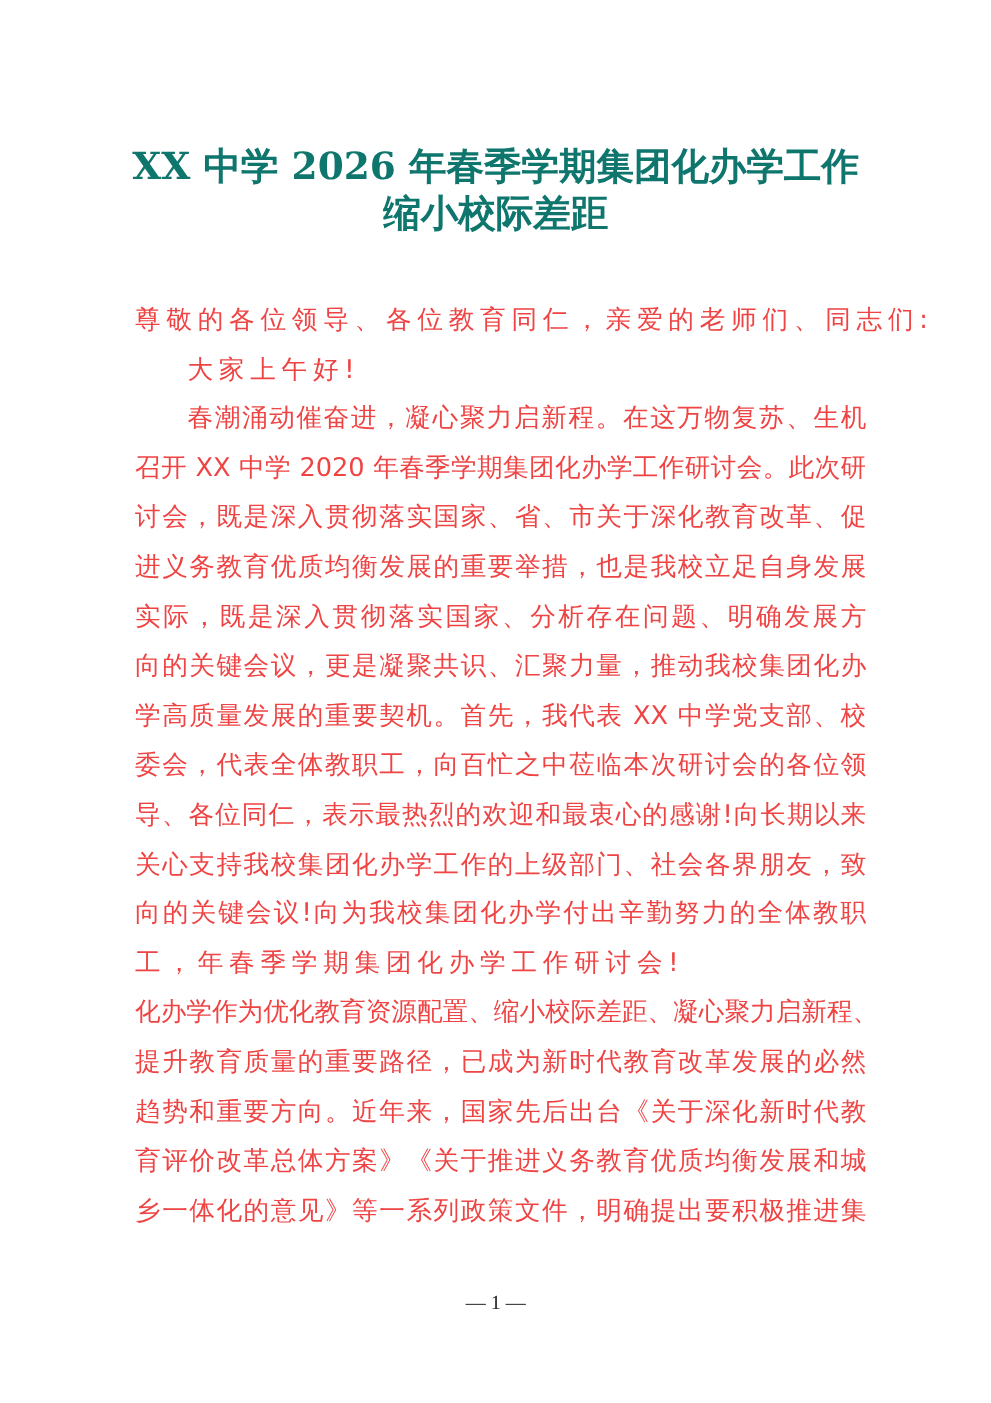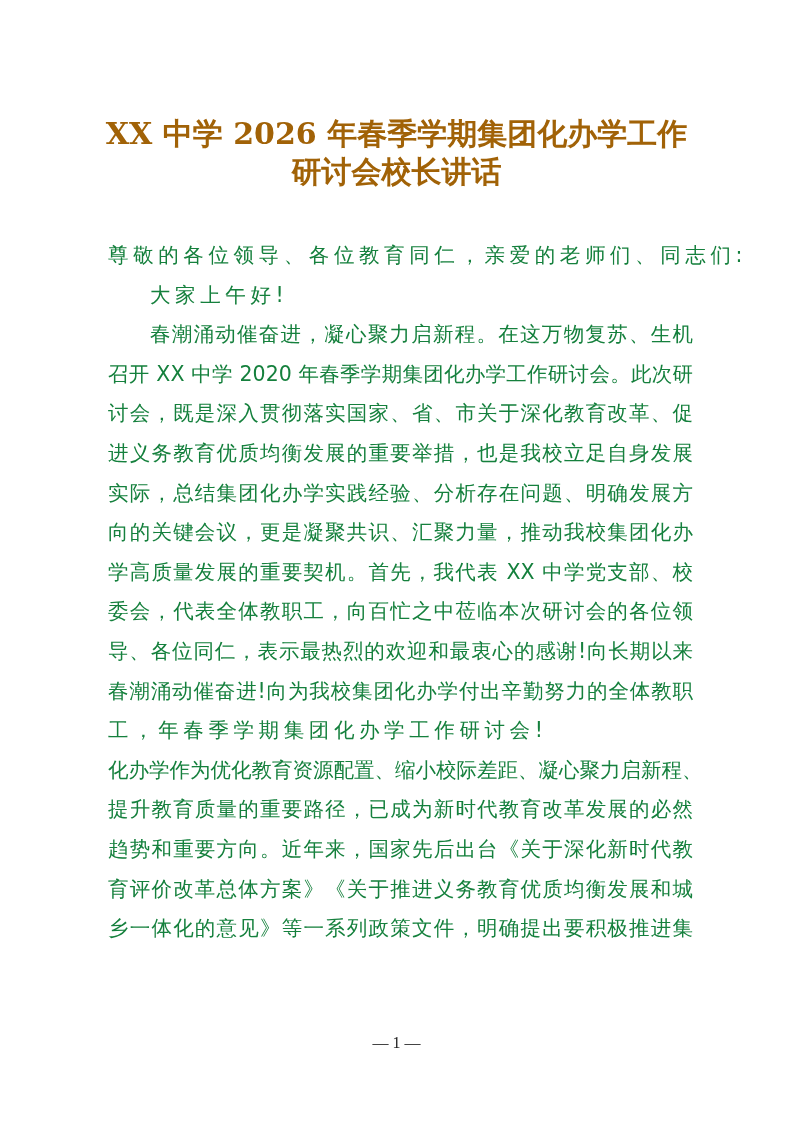--- a/index.html
+++ b/index.html
@@ -23,33 +23,33 @@
     }
     .title {
       position: absolute;
       left: 0;
       width: 793px;
       text-align: center;
       font-family: "DejaVu Serif", "Liberation Serif", serif;
       font-weight: bold;
       font-size: 30px;
       line-height: 38px;
-      color: #a16207;
+      color: #0f766e;
       letter-spacing: 0px;
     }
     .title.l1 { top: 115px; }
     .title.l2 { top: 153px; }
     .body-text {
       position: absolute;
       left: 108px;
       top: 236px;
       width: 585px;
       font-family: "DejaVu Sans", "Liberation Sans", sans-serif;
       font-size: 20.5px;
-      color: #15803d;
+      color: #ef4444;
     }
     .line {
       height: 39.6px;
       line-height: 39.6px;
       white-space: nowrap;
       display: flex;
       justify-content: space-between;
     }
     .line.last {
       justify-content: flex-start;
@@ -72,21 +72,21 @@
       font-size: 16px;
       color: #222222;
     }
   </style>
 </head>
 <body>
 
 <div class="page">
 
   <div class="title l1">XX 中学 2026 年春季学期集团化办学工作</div>
-  <div class="title l2">研讨会校长讲话</div>
+  <div class="title l2">缩小校际差距</div>
 
   <div class="body-text">
 
     <div class="line last">
       <span class="txt">尊敬的各位领导、各位教育同仁，亲爱的老师们、同志们:</span>
     </div>
 
     <div class="line last indent">
       <span class="txt">大家上午好!</span>
     </div>
@@ -97,36 +97,39 @@
     <div class="line justify">
       <span class="txt">召开 XX 中学 2020 年春季学期集团化办学工作研讨会。此次研</span>
     </div>
     <div class="line justify">
       <span class="txt">讨会，既是深入贯彻落实国家、省、市关于深化教育改革、促</span>
     </div>
     <div class="line justify">
       <span class="txt">进义务教育优质均衡发展的重要举措，也是我校立足自身发展</span>
     </div>
     <div class="line justify">
-      <span class="txt">实际，总结集团化办学实践经验、分析存在问题、明确发展方</span>
+      <span class="txt">实际，既是深入贯彻落实国家、分析存在问题、明确发展方</span>
     </div>
     <div class="line justify">
       <span class="txt">向的关键会议，更是凝聚共识、汇聚力量，推动我校集团化办</span>
     </div>
     <div class="line justify">
       <span class="txt">学高质量发展的重要契机。首先，我代表 XX 中学党支部、校</span>
     </div>
     <div class="line justify">
       <span class="txt">委会，代表全体教职工，向百忙之中莅临本次研讨会的各位领</span>
     </div>
     <div class="line justify">
       <span class="txt">导、各位同仁，表示最热烈的欢迎和最衷心的感谢!向长期以来</span>
     </div>
     <div class="line justify">
-      <span class="txt">春潮涌动催奋进!向为我校集团化办学付出辛勤努力的全体教职</span>
+      <span class="txt">关心支持我校集团化办学工作的上级部门、社会各界朋友，致</span>
+    </div>
+    <div class="line justify">
+      <span class="txt">向的关键会议!向为我校集团化办学付出辛勤努力的全体教职</span>
     </div>
     <div class="line last">
       <span class="txt">工，年春季学期集团化办学工作研讨会!</span>
     </div>
 
     <div class="line justify">
       <span class="txt">化办学作为优化教育资源配置、缩小校际差距、凝心聚力启新程、</span>
     </div>
     <div class="line justify">
       <span class="txt">提升教育质量的重要路径，已成为新时代教育改革发展的必然</span>

